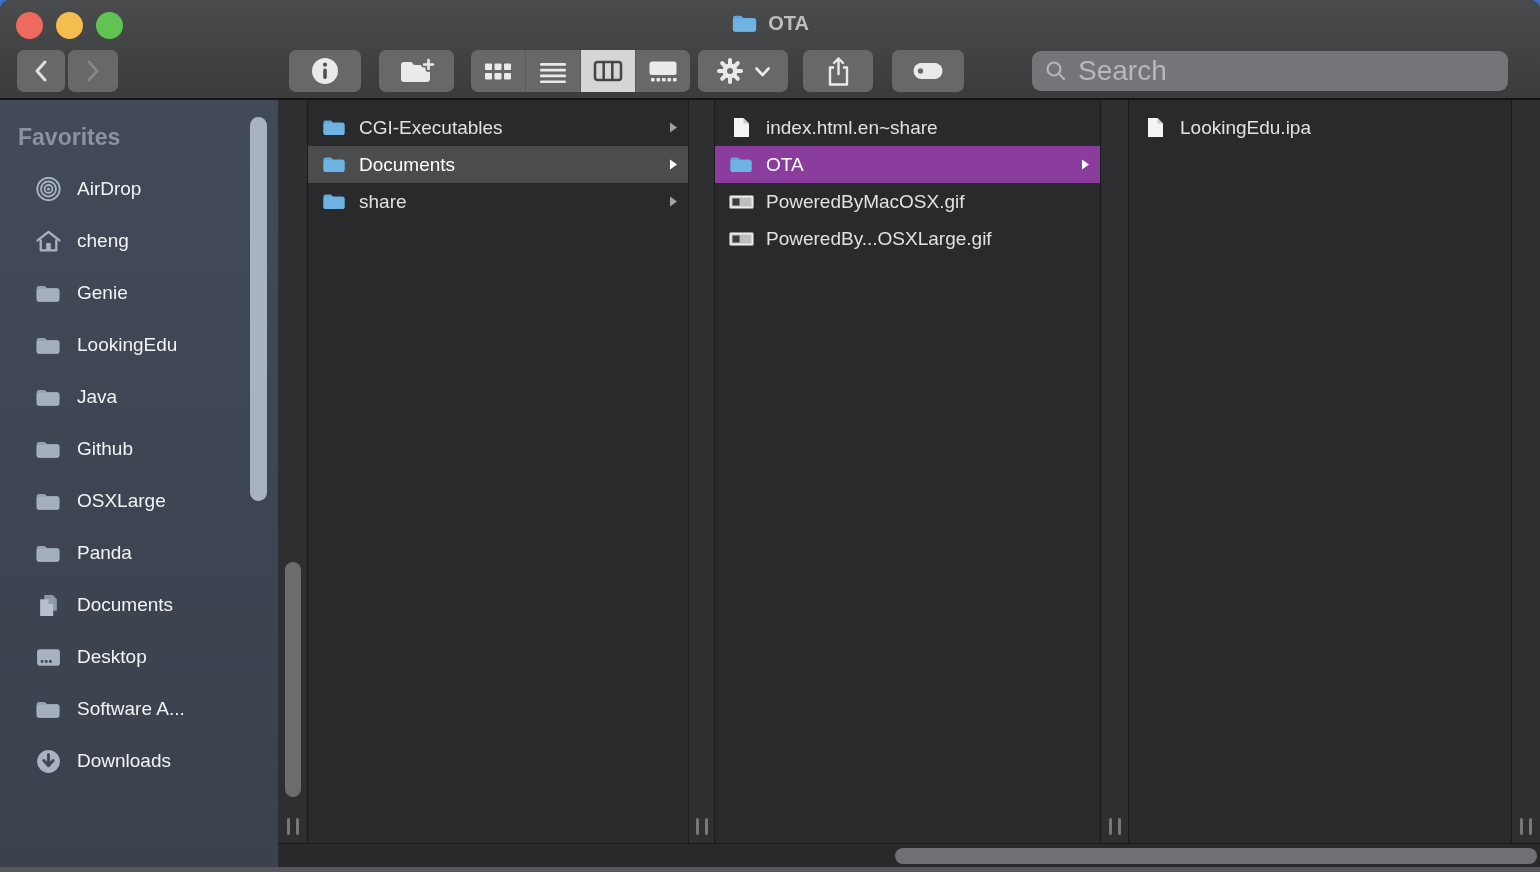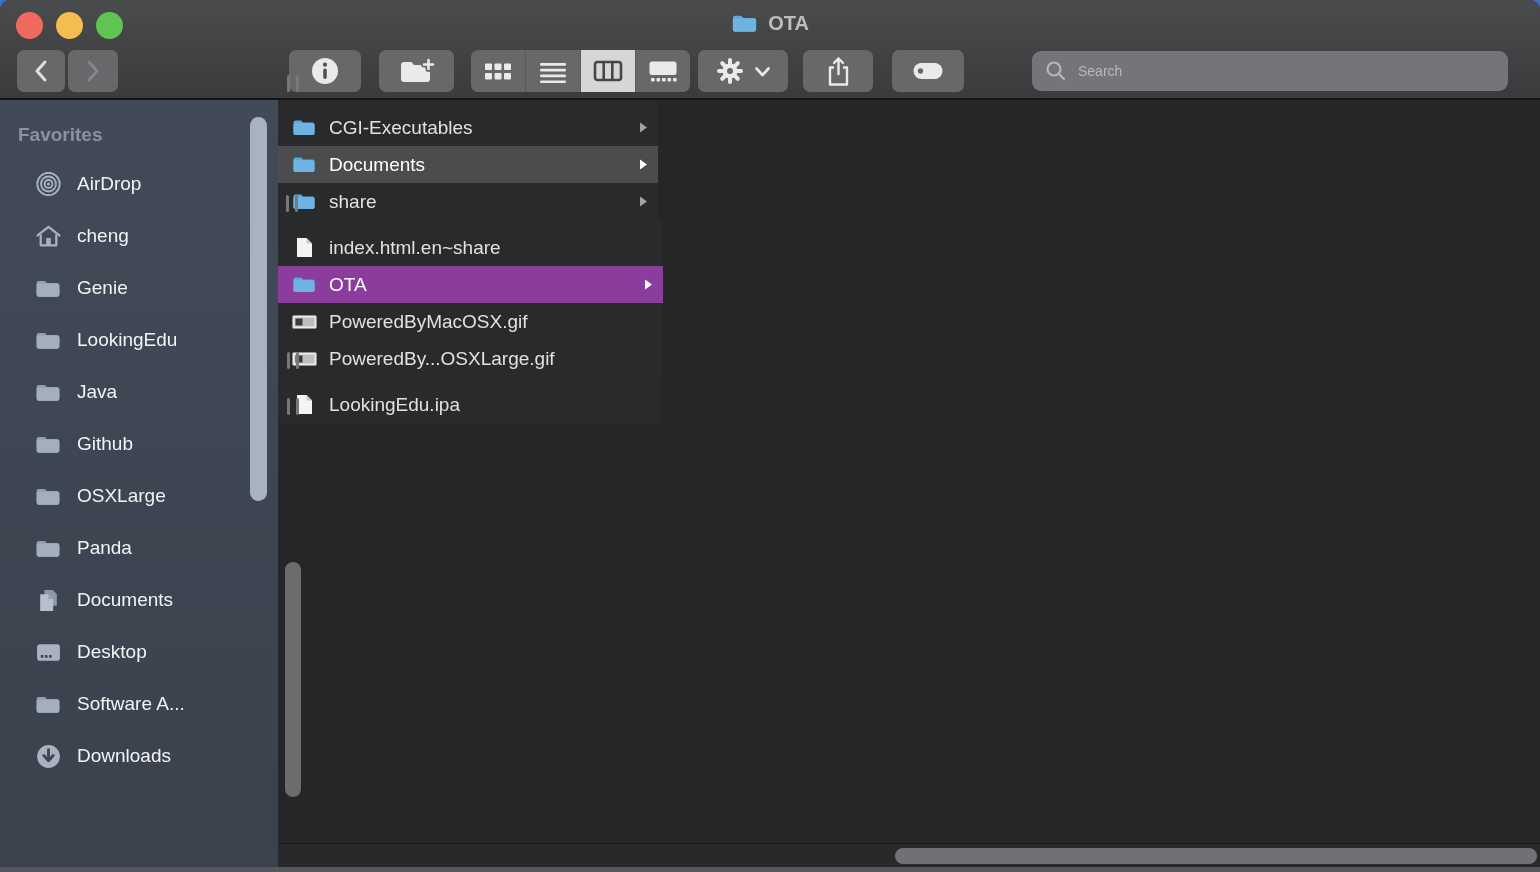--- a/index.html
+++ b/index.html
@@ -25,34 +25,34 @@
     display:flex;overflow:hidden;}
   .vseg{flex:1;display:flex;align-items:center;justify-content:center;border-right:1px solid #59595C;}
   .vseg:last-child{border-right:none;}
   .vseg.sel{background:#D6D6D7;}
   .btn-action{left:698px;width:90px;gap:9px;}
   .btn-share{left:803px;width:70px;}
   .btn-tag{left:892px;width:72px;}
   .search{position:absolute;left:1032px;top:51px;width:476px;height:40px;background:#747578;border-radius:9px;}
   .search svg{position:absolute;left:13px;top:9px;}
   .search input{position:absolute;left:44px;top:0;width:420px;height:40px;background:transparent;border:none;outline:none;
-    color:#E3E4E6;font-size:14px;font-family:"Liberation Sans",sans-serif;}
+    color:#E3E4E6;font-size:28px;font-family:"Liberation Sans",sans-serif;}
   .search input::placeholder{color:#B7B8BB;}
 
   
   .sidebar{position:absolute;left:0;top:100px;width:278px;height:772px;
     background:linear-gradient(#424958,#3B424D);overflow:hidden;}
-  .sb-header{margin:24px 0 0 18px;font-size:19px;font-weight:700;color:#8A929F;}
+  .sb-header{margin:24px 0 0 18px;font-size:23px;font-weight:700;color:#8A929F;}
   .sb-list{margin-top:12px;}
   .sb-item{height:52px;display:flex;align-items:center;gap:15px;padding-left:34px;color:#F2F3F5;font-size:19px;}
   .sb-item .icon{width:28px;display:flex;justify-content:center;}
   .sb-thumb{position:absolute;left:250px;top:17px;width:17px;height:384px;border-radius:8.5px;background:#A9B2BF;}
 
   
-  .content{position:absolute;left:278px;top:100px;width:1262px;height:743px;display:flex;flex-direction:column;}
+  .content{position:absolute;left:278px;top:100px;width:1262px;height:743px;display:flex;}
   .gutter{position:relative;background:#2E2F31;border-left:1px solid #1A1B1C;border-right:1px solid #1A1B1C;flex:none;}
   .g0{width:30px;border-left:none;}
   .g1{width:27px;}.g2{width:29px;}
   .g3{width:29px;border-right:none;}
   .col{flex:none;background:#292A2B;padding-top:9px;overflow:hidden;}
   .c1{width:380px;}.c2{width:385px;}.c3{width:382px;}
   .row{height:37px;display:flex;align-items:center;gap:12px;padding:0 10px 0 13px;color:#E0E1E2;font-size:19px;}
   .row .icon{width:26px;display:flex;justify-content:center;flex:none;}
   .row .lbl{white-space:nowrap;overflow:hidden;text-overflow:ellipsis;}
   .row .chev{margin-left:auto;color:#A2A3A5;display:flex;flex:none;}

